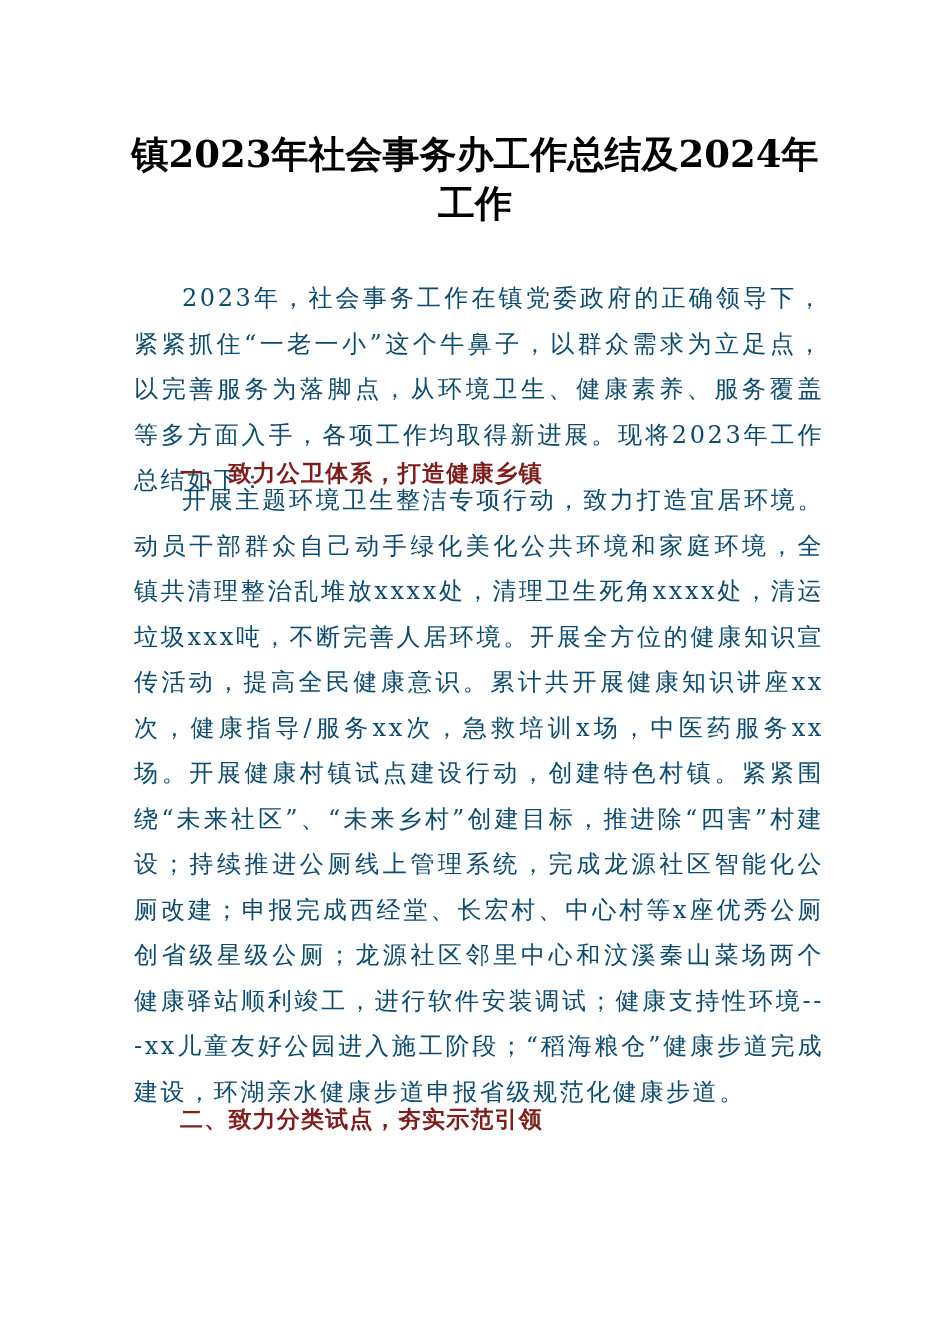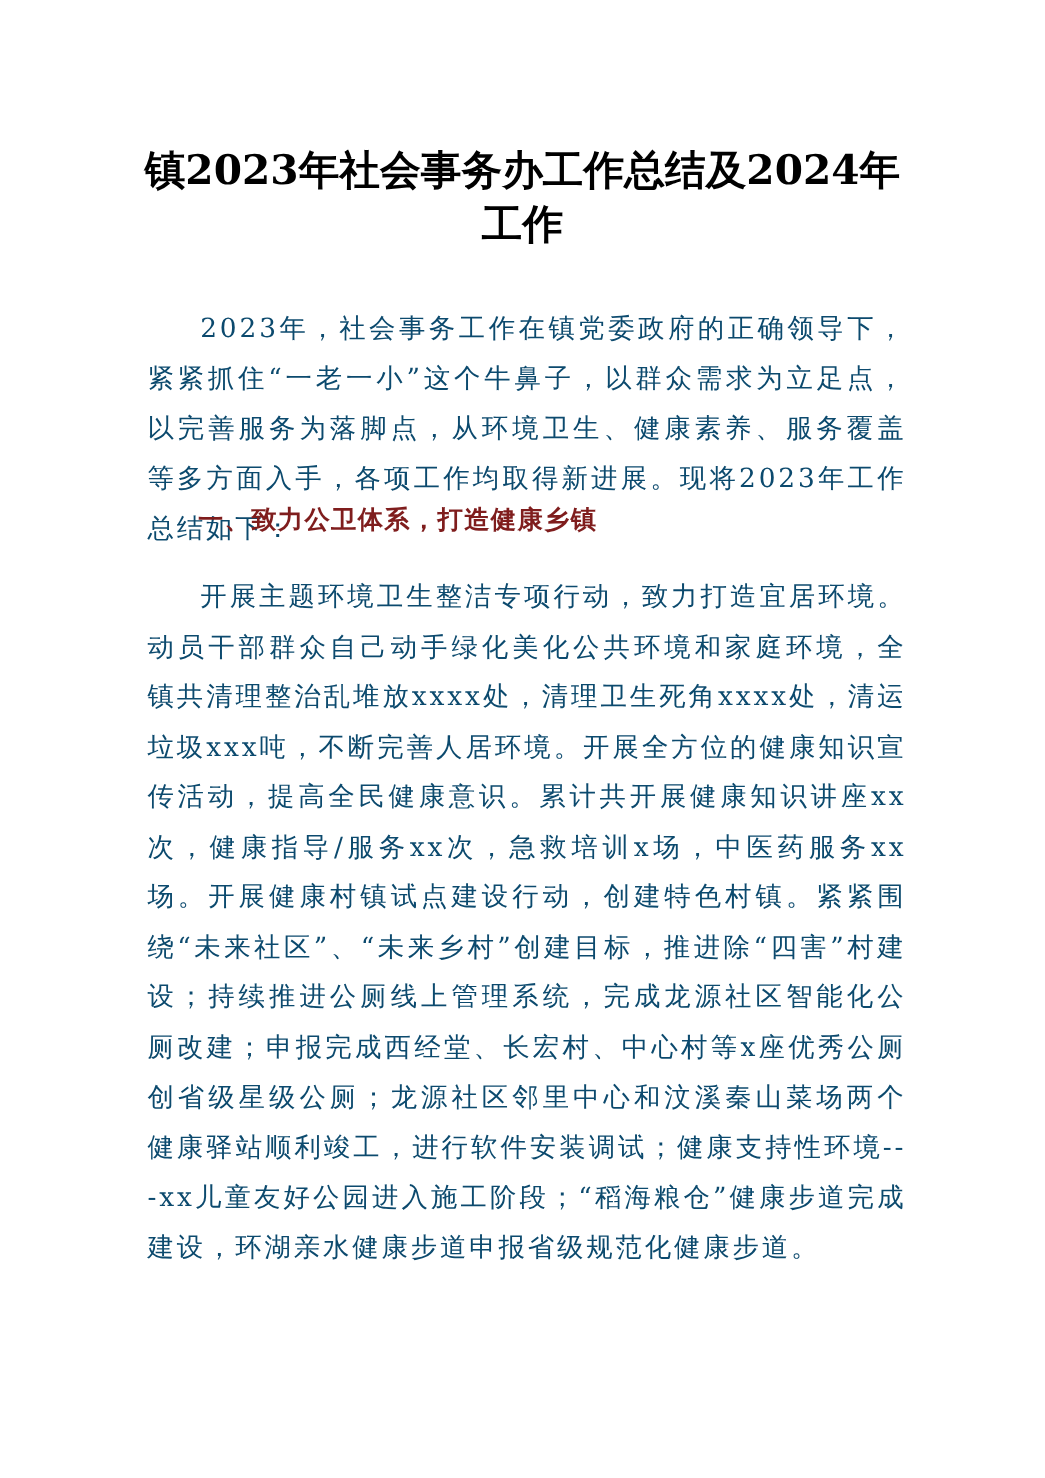--- a/index.html
+++ b/index.html
@@ -69,18 +69,19 @@
   <div class="title">
     <div>镇2023年社会事务办工作总结及2024年工作</div>
   </div>
 
   <div class="body-text" style="top: 276px;">
     <p class="para">2023年，社会事务工作在镇党委政府的正确领导下，紧紧抓住“一老一小”这个牛鼻子，以群众需求为立足点，以完善服务为落脚点，从环境卫生、健康素养、服务覆盖等多方面入手，各项工作均取得新进展。现将2023年工作总结如下：</p>
   </div>
 
   <div class="heading" style="top: 458px;">一、致力公卫体系，打造健康乡镇</div>
 
-  <div class="body-text" style="top: 520px;">
+  <div class="body-text" style="top: 478px;">
     <p class="para">开展主题环境卫生整洁专项行动，致力打造宜居环境。动员干部群众自己动手绿化美化公共环境和家庭环境，全镇共清理整治乱堆放xxxx处，清理卫生死角xxxx处，清运垃圾xxx吨，不断完善人居环境。开展全方位的健康知识宣传活动，提高全民健康意识。累计共开展健康知识讲座xx次，健康指导/服务xx次，急救培训x场，中医药服务xx场。开展健康村镇试点建设行动，创建特色村镇。紧紧围绕“未来社区”、“未来乡村”创建目标，推进除“四害”村建设；持续推进公厕线上管理系统，完成龙源社区智能化公厕改建；申报完成西经堂、长宏村、中心村等x座优秀公厕创省级星级公厕；龙源社区邻里中心和汶溪秦山菜场两个健康驿站顺利竣工，进行软件安装调试；健康支持性环境---xx儿童友好公园进入施工阶段；“稻海粮仓”健康步道完成建设，环湖亲水健康步道申报省级规范化健康步道。</p>
   </div>
 
+  <div class="heading" style="top: 1104px;">二、致力分类试点，夯实示范引领</div>
 
 </div>
 
 </body></html>

